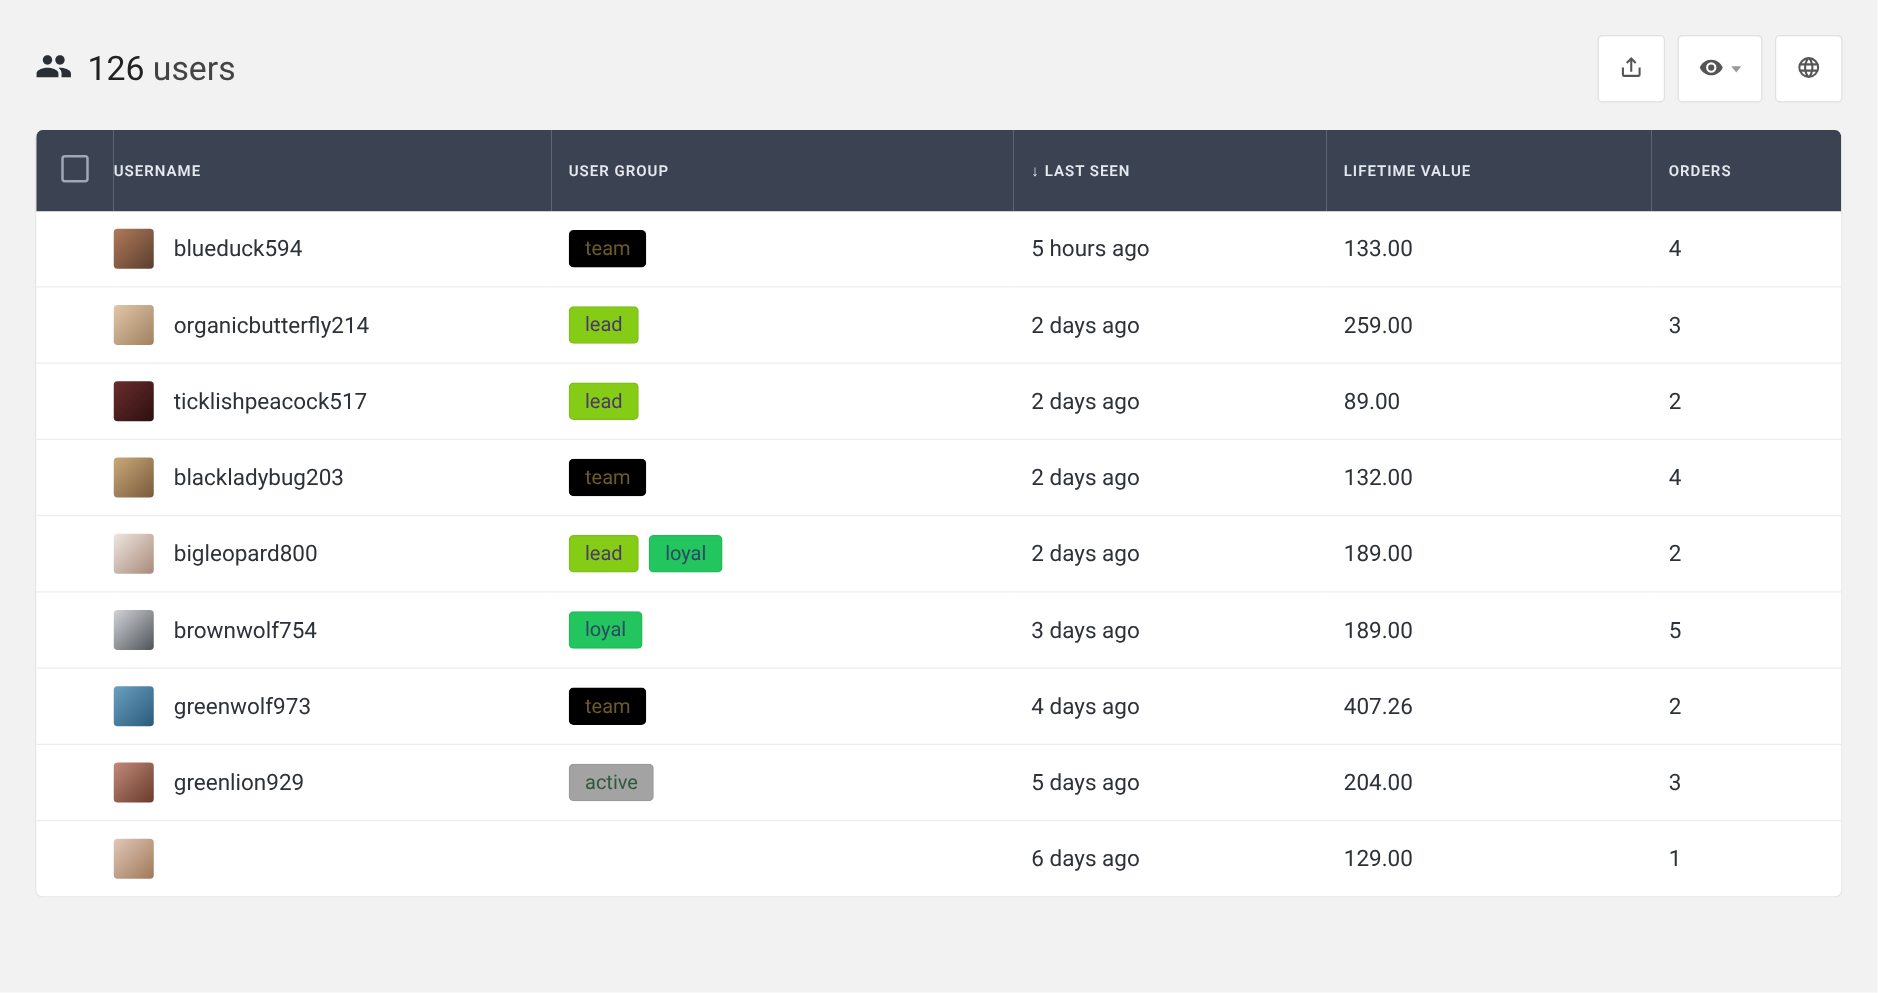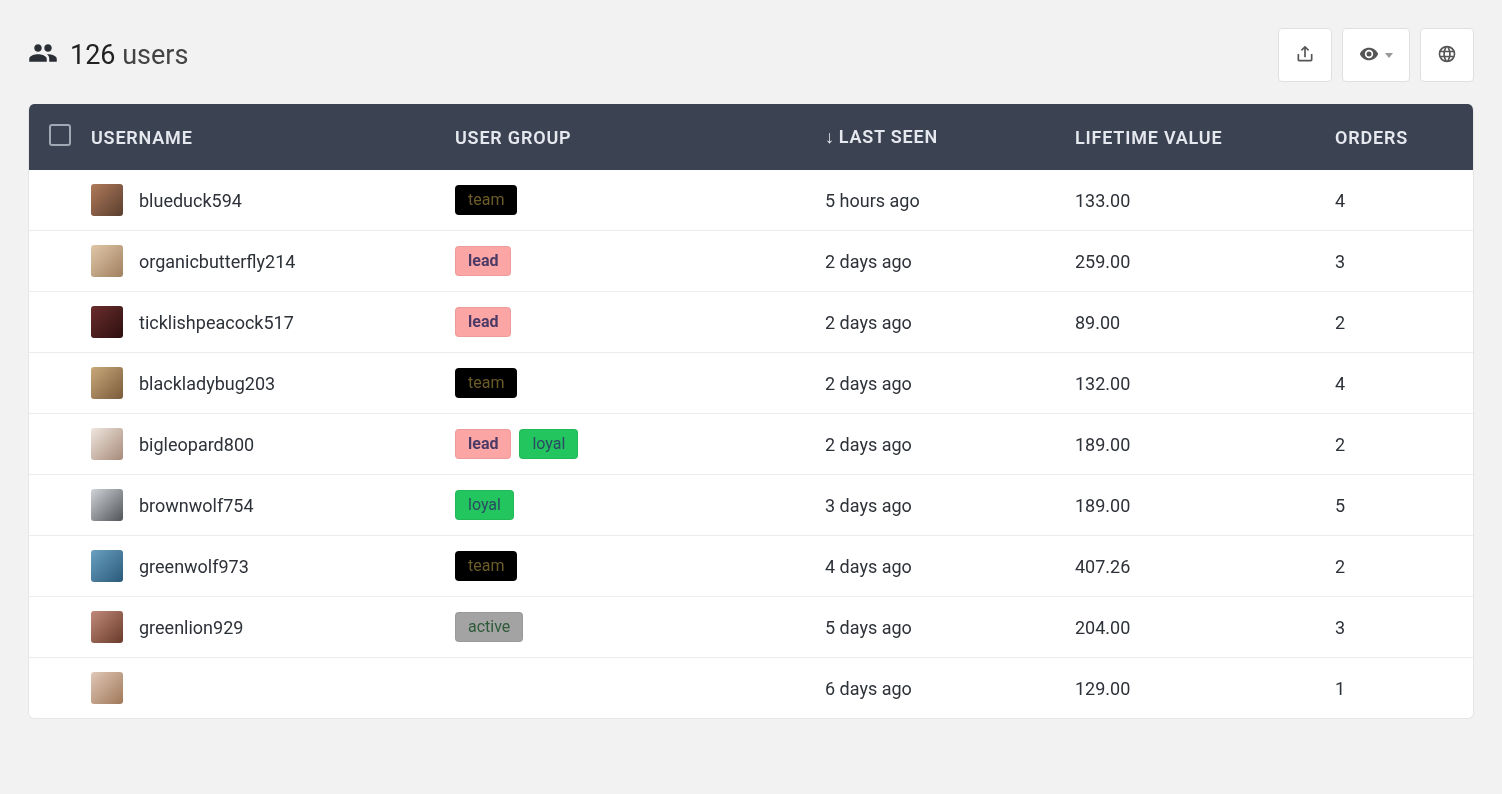--- a/index.html
+++ b/index.html
@@ -66,21 +66,21 @@
     width: 100%;
     border-collapse: collapse;
     table-layout: fixed;
   }
   thead tr {
     background: #3b4252;
   }
   thead th {
     text-align: left;
     color: #e5e8ee;
-    font-size: 18px;
+    font-size: 12px;
     font-weight: 600;
     letter-spacing: 0.8px;
     padding: 20px 14px;
     text-transform: uppercase;
   }
   th.col-check { width: 62px; text-align: center; }
   th.col-user  { width: 350px; padding-left: 0; }
   th.col-group { width: 370px; }
   th.col-seen  { width: 250px; }
   th.col-ltv   { width: 260px; }
@@ -119,21 +119,21 @@
 
   .tags { display: flex; gap: 8px; }
   .tag {
     font-size: 16px;
     padding: 4px 12px;
     border-radius: 4px;
     border: 1px solid rgba(0,0,0,0.06);
     line-height: 1.2;
   }
   .tag.team   { background: #000000; color: #6b5a2a; }
-  .tag.lead   { background: #fca5a5; color: #4b3a66; font-weight: bold; }
+  .tag.lead   { background: #84cc16; color: #4b3a66; }
   .tag.loyal  { background: #22c55e; color: #2c4a63; }
   .tag.active { background: #a3a3a3; color: #2f5a3a; }
 
   .sort-arrow { margin-right: 4px; }
 </style>
 </head>
 <body>
 
 <div class="page">
 

